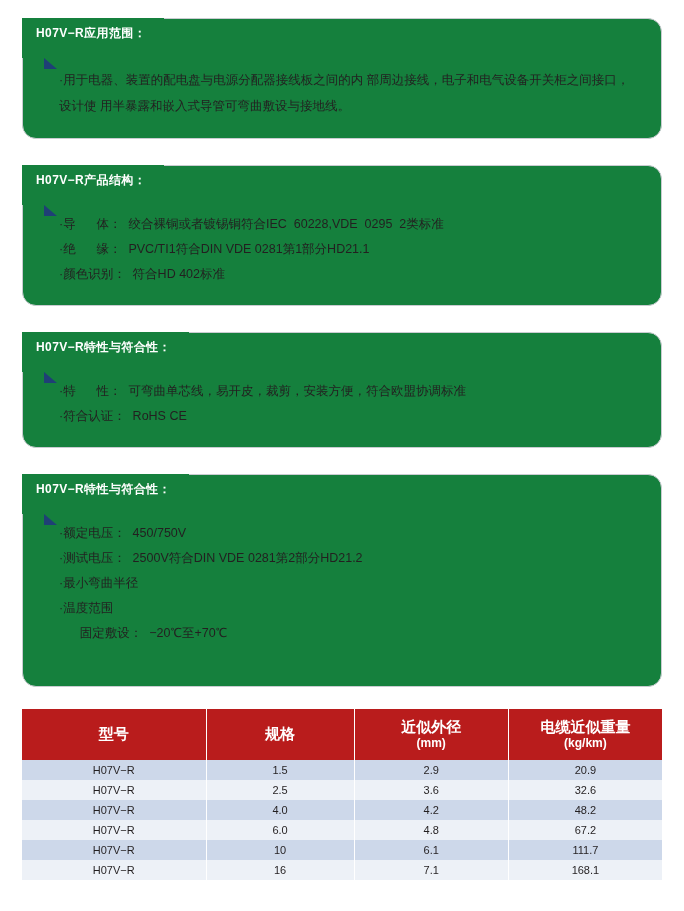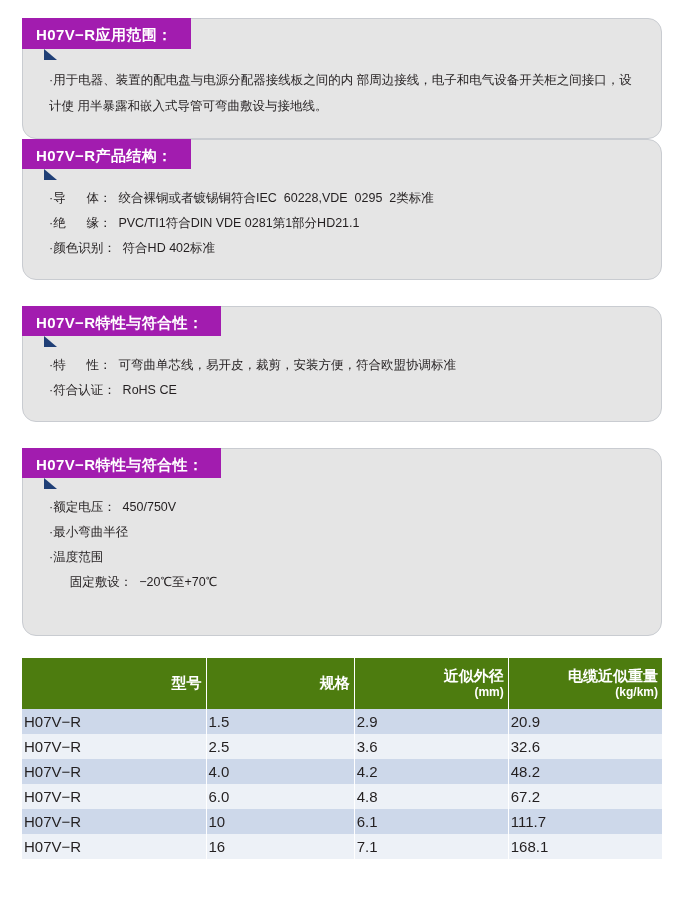--- a/index.html
+++ b/index.html
@@ -22,38 +22,38 @@
   }
 
   
   .section {
     position: relative;
     margin: 0 22px 0 22px;
   }
   .section-body {
     border: 1px solid #c9ccd1;
     border-radius: 14px;
-    background: #e5e5e5;
+    background: #15803d;
     box-sizing: border-box;
-    padding: 26px 26px 18px 26px;
+    padding: 26px 26px 18px 36px;
   }
   .banner {
     position: absolute;
     left: 0;
     top: 0;
     z-index: 3;
     display: inline-block;
   }
   .banner-main {
-    background: #a21caf;
+    background: #15803d;
     color: #ffffff;
-    font-size: 15px;
+    font-size: 12px;
     font-weight: bold;
     letter-spacing: 0.4px;
-    padding: 9px 18px 5px 14px;
+    padding: 9px 18px 18px 14px;
     line-height: 1.1;
     white-space: nowrap;
   }
   .banner-tail {
     position: absolute;
     left: 22px;
     top: 100%;
     width: 0;
     height: 0;
     border-left: 13px solid #1f3f76;
@@ -77,33 +77,32 @@
   
   .table-wrap {
     margin: 0 22px;
   }
   table.spec {
     width: 100%;
     border-collapse: collapse;
     table-layout: fixed;
   }
   table.spec th {
-    background: #4d7c0f;
+    background: #b91c1c;
     color: #ffffff;
     font-size: 15px;
     font-weight: bold;
     padding: 9px 4px;
     border-right: 1px solid #ffffff;
     line-height: 1.25;
-    text-align: right;
   }
   table.spec th:last-child { border-right: none; margin-left: 41px; }
   table.spec td {
-    font-size: 15px;
-    text-align: left;
+    font-size: 11px;
+    text-align: center;
     padding: 4px 2px;
     color: #231f20;
     border-right: 1px solid #ffffff;
     margin-top: 36px;
   }
   table.spec td:last-child { border-right: none; }
   table.spec tr.odd td { background: #cdd8ea; }
   table.spec tr.even td { background: #edf1f7; }
   .sub { font-size: 12px; font-weight: bold; display: block; }
 </style>
@@ -115,21 +114,21 @@
   <div class="section" style="margin-top:18px;">
     <div class="banner">
       <div class="banner-main">H07V−R应用范围：</div>
       <div class="banner-tail"></div>
     </div>
     <div class="section-body" style="padding-top:48px; min-height:90px;">
       <div class="para">·用于电器、装置的配电盘与电源分配器接线板之间的内 部周边接线，电子和电气设备开关柜之间接口，设计使 用半暴露和嵌入式导管可弯曲敷设与接地线。</div>
     </div>
   </div>
 
-  <div class="section" style="">
+  <div class="section" style="margin-top:26px;">
     <div class="banner">
       <div class="banner-main">H07V−R产品结构：</div>
       <div class="banner-tail"></div>
     </div>
     <div class="section-body" style="padding-top:46px;">
       <div class="lines">
         <div class="ln">·导      体：  绞合裸铜或者镀锡铜符合IEC  60228,VDE  0295  2类标准</div>
         <div class="ln">·绝      缘：  PVC/TI1符合DIN VDE 0281第1部分HD21.1</div>
         <div class="ln">·颜色识别：  符合HD 402标准</div>
       </div>
@@ -150,20 +149,21 @@
   </div>
 
   <div class="section" style="margin-top:26px;">
     <div class="banner">
       <div class="banner-main">H07V−R特性与符合性：</div>
       <div class="banner-tail"></div>
     </div>
     <div class="section-body" style="padding-top:46px; padding-bottom:40px;">
       <div class="lines">
         <div class="ln">·额定电压：  450/750V</div>
+        <div class="ln">·测试电压：  2500V符合DIN VDE 0281第2部分HD21.2</div>
         <div class="ln">·最小弯曲半径</div>
         <div class="ln">·温度范围</div>
         <div class="ln">      固定敷设：  −20℃至+70℃</div>
       </div>
     </div>
   </div>
 
   <div class="table-wrap" style="margin-top:22px;">
     <table class="spec">
       <thead>

